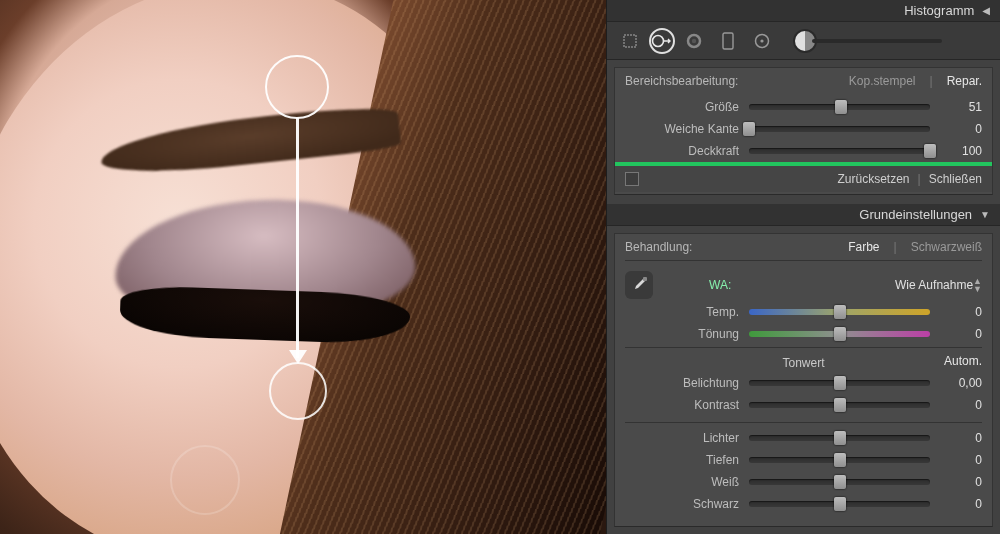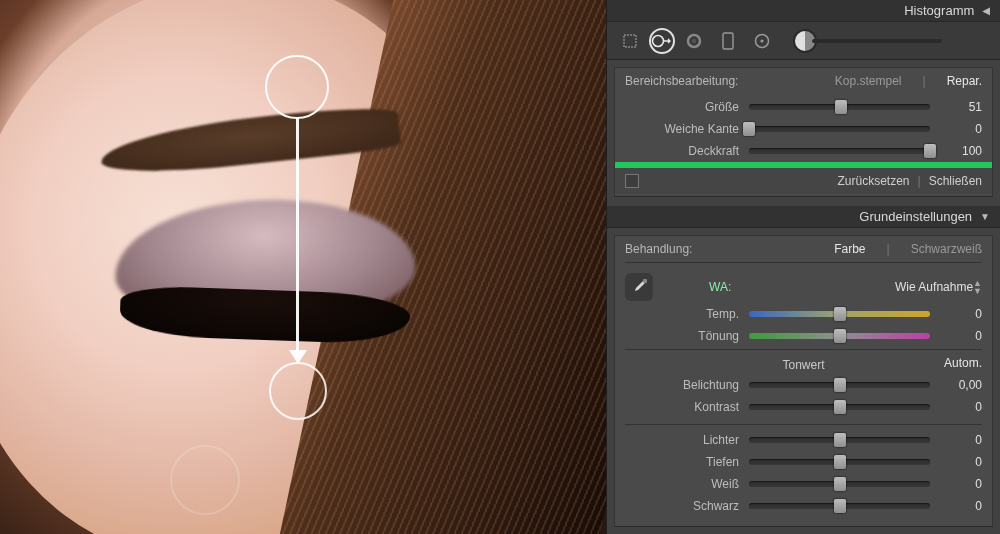--- a/index.html
+++ b/index.html
@@ -24,33 +24,33 @@
 .toolbar { height: 38px; background: #3a3a3a; display: flex; align-items: center; padding: 0 8px; gap: 4px; border-bottom: 1px solid #262626; }
 .tool { width: 30px; height: 30px; display: flex; align-items: center; justify-content: center; border-radius: 4px; color: #aaa; cursor: pointer; }
 .tool.active { border: 2px solid #e0e0e0; color: #e8e8e8; border-radius: 50%; width: 26px; height: 26px; }
 .tool svg { display: block; }
 .exposure-knob { margin-left: 14px; display:flex; align-items:center; }
 .exposure-knob .circ { width: 20px; height: 20px; border-radius:50%; background: conic-gradient(#888 0 50%, #e0e0e0 50% 100%); box-shadow: 0 0 0 2px #2a2a2a; }
 .exposure-knob .bar { width: 130px; height: 4px; background: #2a2a2a; margin-left: -3px; border-radius: 2px; }
 
 .subpanel { background: #4a4a4a; border: 1px solid #333; border-bottom: 1px solid #2a2a2a; margin: 7px; padding: 0; }
 .sp-title { color: #b8b8b8; font-size: 12px; padding: 6px 10px 4px; display:flex; justify-content:space-between; align-items:center; }
-.sp-title .tabs { display:flex; gap:21px; align-items:center; font-size:12px; }
+.sp-title .tabs { display:flex; gap:14px; align-items:center; font-size:12px; }
 .sp-title .tabs .sep { color:#777; }
 .dim { color:#9a9a9a; }
 .bright { color:#e6e6e6; }
 .slider-row { display:flex; align-items:center; height:22px; padding: 0 10px 0 0; gap:8px; }
 .slider-row .lbl { width: 126px; text-align:right; color:#bdbdbd; padding-right:2px; font-size:12px; }
 .slider-row .val { width: 44px; text-align:right; color:#e0e0e0; font-size:12px; }
 .track { flex:1; height:6px; position:relative; border-radius:3px; }
 .track.plain { background: linear-gradient(#2c2c2c,#383838); box-shadow: inset 0 1px 1px rgba(0,0,0,.5); }
 .track.temp { background: linear-gradient(90deg,#3a66c7 0%, #9ea56a 50%, #cfa428 100%); }
 .track.tint { background: linear-gradient(90deg,#3f9a3c 0%, #8f8f8f 50%, #bb3fa6 100%); }
 .thumb { position:absolute; top:50%; width:12px; height:14px; background: linear-gradient(#bdbdbd,#8f8f8f); border-radius:2px; transform: translate(-50%,-50%); box-shadow: 0 0 2px #000; cursor:pointer; }
-.actions { display:flex; justify-content:flex-end; align-items:center; gap:8px; padding: 6px 10px; font-size:12px; color:#cfcfcf; border-top:6px solid #22c55e; background:#454545; }
+.actions { display:flex; justify-content:flex-end; align-items:center; gap:8px; padding: 6px 10px; font-size:12px; color:#cfcfcf; border-top:4px solid #22c55e; background:#454545; }
 .actions .sep { color:#777; }
 .actions .sw { width:14px; height:14px; border:1px solid #777; margin-right:auto; background:#3d3d3d; cursor:pointer; }
 .section-label { text-align:center; color:#c9c9c9; padding: 4px 0 2px; position:relative; font-size:12px; }
 .divider { height:1px; background:#333; margin: 2px 10px 4px; }
 .wb-row { display:flex; align-items:center; gap:10px; padding: 6px 10px 2px; }
 .eyedrop { width:28px; height:28px; border-radius:6px; background:#3a3a3a; display:flex; align-items:center; justify-content:center; cursor:pointer; }
 .wb-row .lbl { color:#86efac; font-size:12px; margin-left: 46px; }
 .wb-row .dd { margin-left:auto; display:flex; align-items:center; color:#e0e0e0; font-size:12px; cursor:pointer; }
 .wb-row .dd .ddicon { font-size:9px; color:#aaa; line-height:8px; }
 .autom { position:absolute; right:10px; top:2px; color:#e6e6e6; font-size:12px; cursor:pointer;text-align:right; }

